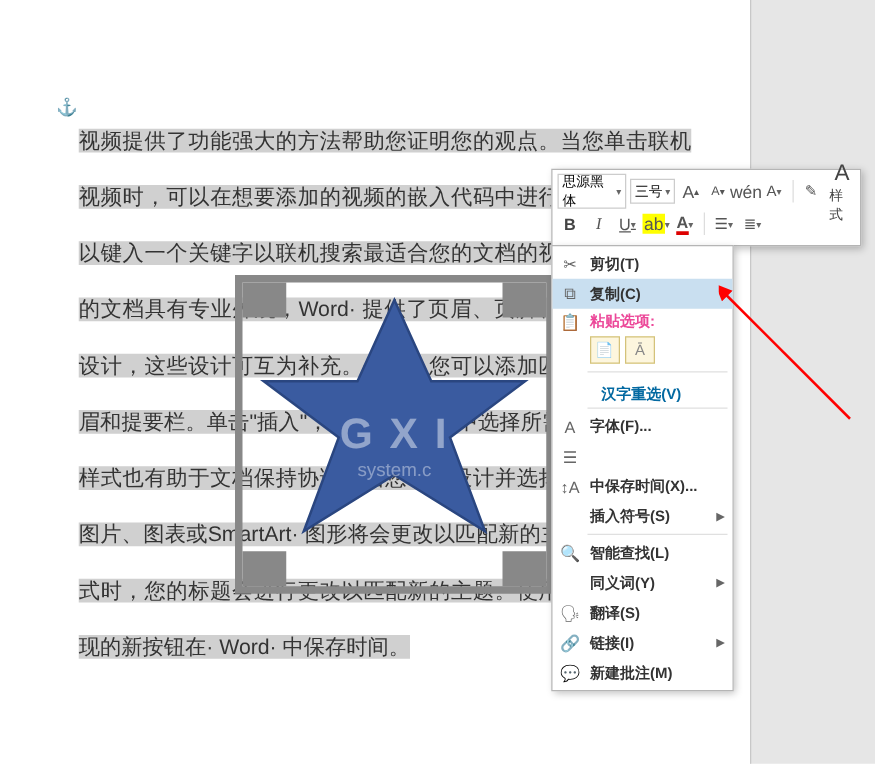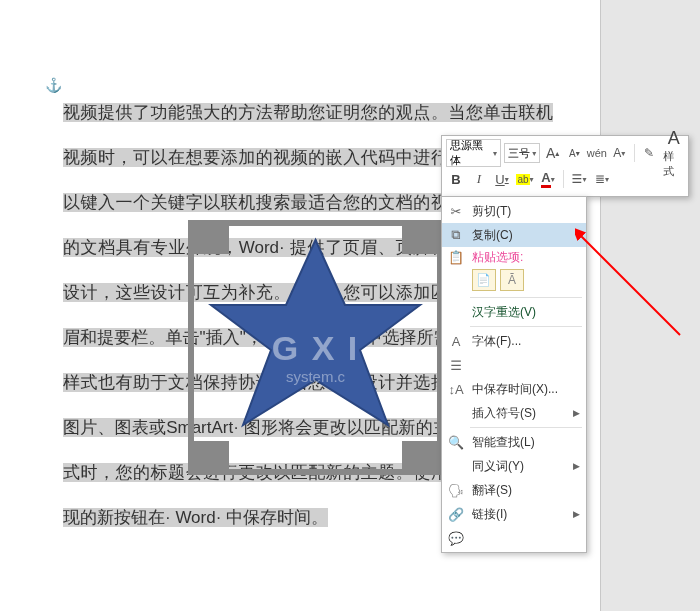--- a/index.html
+++ b/index.html
@@ -24,24 +24,24 @@
     .tb-size { border: 1px solid #ccc; font-size: 11px; padding: 1px 3px; height: 20px; width: 38px; display: flex; align-items: center; justify-content: space-between; }
     .tb-btn { width: 20px; height: 20px; display: flex; align-items: center; justify-content: center; font-size: 12px; color: #555; cursor: default; }
     .tb-fb { font-weight: bold; color: #444; font-size: 13px; }
     .tb-sep { width: 1px; height: 18px; background: #ddd; margin: 0 2px; }
     .caret { font-size: 8px; color: #666; }
     .styles-btn { display: flex; flex-direction: column; align-items: center; font-size: 11px; color: #444; margin-left: 2px; }
     .styles-btn .ico { font-size: 18px; }
     
     .ctx-menu { position: absolute; left: 441px; top: 196px; width: 146px; background: #fff; border: 1px solid #b5b5b5; box-shadow: 2px 2px 6px rgba(0,0,0,0.25); z-index: 10; padding: 2px 0; font-size: 12px; }
     .ctx-item { display: flex; align-items: center; height: 24px; padding: 0 6px 0 4px; gap: 6px; color: #333; }
-    .ctx-item.disabled { color: #14532d; }
+    .ctx-item.disabled { color: #0369a1; flex-direction: column; }
     .ctx-item.hl { background: #c9dff0; }
     .ctx-ico { width: 20px; height: 18px; display: flex; align-items: center; justify-content: center; font-size: 13px; color: #666; }
-    .ctx-label { flex: 1; white-space: nowrap; }
+    .ctx-label { flex: 1; white-space: nowrap; font-weight: bold; }
     .ctx-arrow { font-size: 9px; color: #666; }
     .ctx-sep { height: 1px; background: #e0e0e0; margin: 2px 4px 2px 28px; }
     .paste-opts { display: flex; gap: 4px; padding: 2px 6px 4px 30px; }
     .paste-opt { width: 24px; height: 22px; border: 1px solid #d4c27a; background: #fdf6de; display: flex; align-items: center; justify-content: center; font-size: 12px; color: #888; }
     
     .arrow-line { position: absolute; left: 575px; top: 220px; width: 108px; height: 120px; pointer-events: none; z-index: 12; }
   </style>
 </head>
 <body>
 
@@ -77,21 +77,21 @@
           <span class="caret">▾</span>
         </div>
       <div class="tb-btn">
           <span style="font-size:14px">A</span>
           <span style="font-size:8px">▴</span>
         </div>
       <div class="tb-btn">
           <span style="font-size:10px">A</span>
           <span style="font-size:8px">▾</span>
         </div>
-      <div class="tb-btn" style="font-size:11px">wén</div>
+      <div class="tb-btn" style="font-size:14px">wén</div>
       <div class="tb-btn">
           <span>A</span>
           <span class="caret">▾</span>
         </div>
       <div class="tb-sep"></div>
       <div class="tb-btn">
           <span>✎</span>
         </div>
       <div class="styles-btn">
           <span class="ico">A</span>
@@ -99,21 +99,21 @@
         </div>
     </div>
     <div class="tb-row">
       <div class="tb-btn tb-fb">B</div>
       <div class="tb-btn" style="font-style:italic;font-family:serif;font-size:13px">I</div>
       <div class="tb-btn" style="text-decoration:underline;font-size:13px">
           <span>U</span>
           <span class="caret">▾</span>
         </div>
       <div class="tb-btn">
-          <span style="background:#ffff00;font-size:10px;padding:0 1px">ab</span>
+          <span style="background:#ffff00;font-size:14px;padding:0 1px">ab</span>
           <span class="caret">▾</span>
         </div>
       <div class="tb-btn">
           <span style="border-bottom:3px solid #d00;font-size:13px;font-weight:bold">A</span>
           <span class="caret">▾</span>
         </div>
       <div class="tb-sep"></div>
       <div class="tb-btn">
           <span>☰</span>
           <span class="caret">▾</span>
@@ -178,20 +178,21 @@
       <span class="ctx-ico">🗣</span>
       <span class="ctx-label">翻译(S)</span>
     </div>
     <div class="ctx-item">
       <span class="ctx-ico">🔗</span>
       <span class="ctx-label">链接(I)</span>
       <span class="ctx-arrow">▶</span>
     </div>
     <div class="ctx-item">
       <span class="ctx-ico">💬</span>
+      <span class="ctx-label">新建批注(M)</span>
     </div>
   </div>
 
   <svg class="arrow-line">
     <defs>
         <marker id="ah" markerWidth="10" markerHeight="10" refX="2" refY="3" orient="auto">
           <path d="M0,0 L0,6 L7,3 z" fill="#ff0000"></path>
         </marker>
       </defs>
     <line x1="105" y1="115" x2="4" y2="14" stroke="#ff0000" stroke-width="2" marker-end="url(#ah)"></line>

